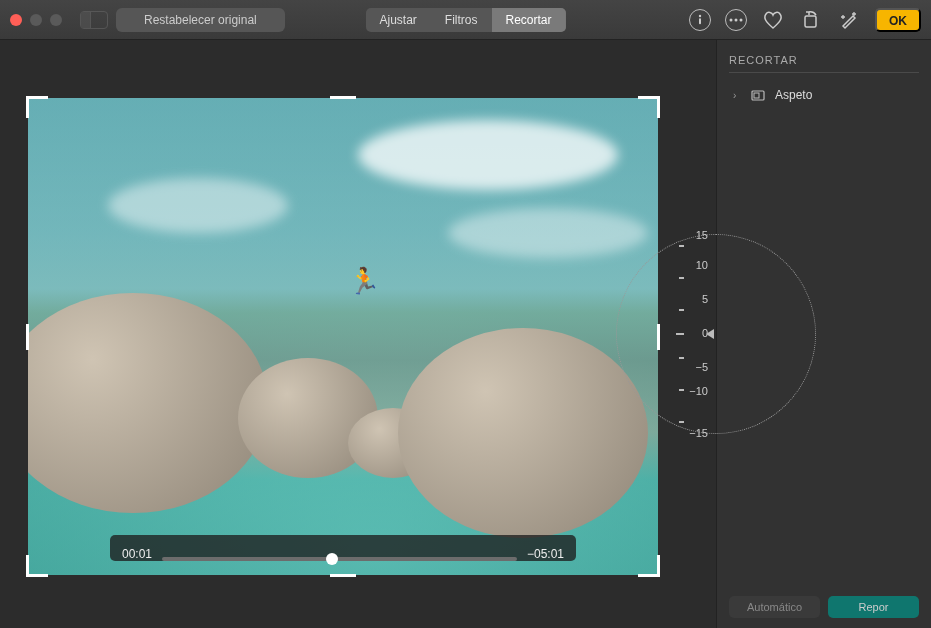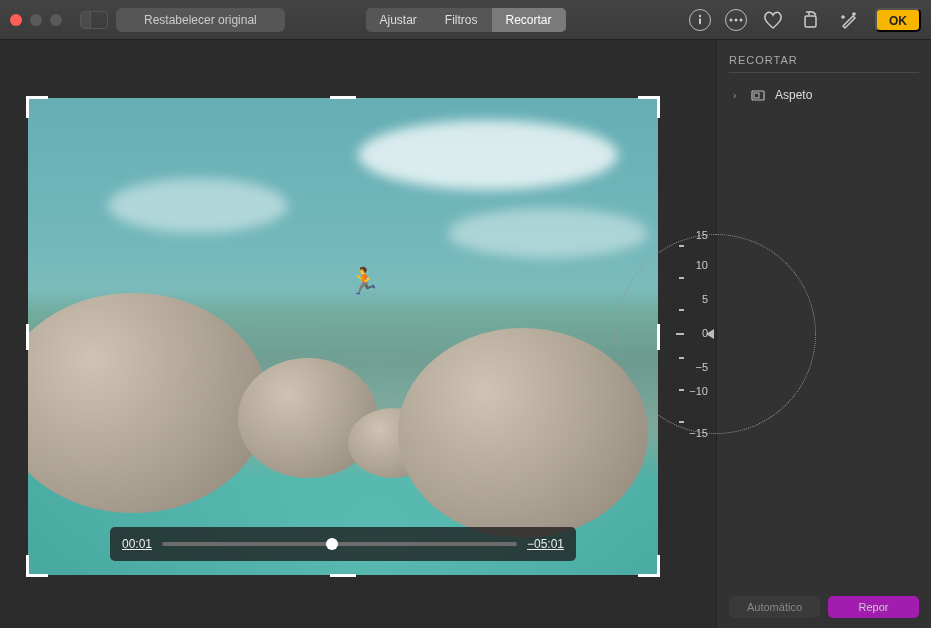--- a/index.html
+++ b/index.html
@@ -135,26 +135,26 @@
   
   .m{position:absolute;background:#fff;}
   .m-t{top:-2px;left:50%;transform:translateX(-50%);width:26px;height:3px;}
   .m-b{bottom:-2px;left:50%;transform:translateX(-50%);width:26px;height:3px;}
   .m-l{left:-2px;top:50%;transform:translateY(-50%);width:3px;height:26px;}
   .m-r{right:-2px;top:50%;transform:translateY(-50%);width:3px;height:26px;}
   
   .playback {
     position: absolute;
     bottom: 14px; left: 82px; right: 82px;
-    height: 34px;
+    height: 26px;
     background: rgba(30,30,30,.78);
     border-radius: 5px;
-    display: flex; align-items: center;
+    display: flex; align-items: flex-end;
     padding: 0 12px; gap: 10px;
-    color: #eee; font-size: 12px; text-decoration: underline;
+    color: #eee; font-size: 12px;
   }
   .pb-track {
     flex:1; height:4px; background:#6c6c6c; border-radius:2px; position:relative;
   }
   .pb-knob {
     position:absolute; left:48%; top:50%; transform:translate(-50%,-50%);
     width:12px;height:12px;border-radius:50%;background:#fff;
   }
   
   .dial {
@@ -189,21 +189,21 @@
     display:flex;align-items:center;gap:10px;
     padding:5px 4px;font-size:12px;color:#ddd;border-radius:4px;
   }
   .side-row .chev{width:8px;color:#999;font-size:10px;visibility:hidden;}
   .side-row.has-chev .chev{visibility:visible;}
   .side-row .ic{width:14px;display:flex;justify-content:center;color:#bbb;}
   .side-footer{
     margin-top:auto; display:flex; gap:8px;
   }
   .foot-btn{
-    flex:1;background:#a21caf;border:none;border-radius:5px;height:22px;
+    flex:1;background:#0f766e;border:none;border-radius:5px;height:22px;
     color:#ccc;font-size:11px;
   }
   .foot-btn:first-child{background:#3a3a3a;color:#888;}
 </style>
 </head>
 <body>
 
 <div class="titlebar">
   <div class="traffic">
     <div class="tl-dot tl-close"></div>

